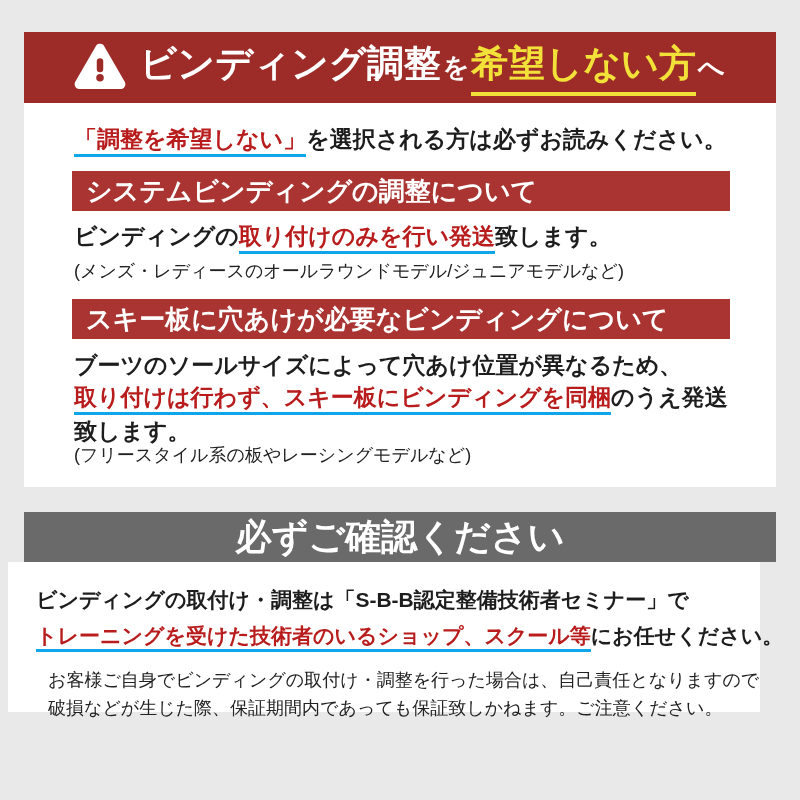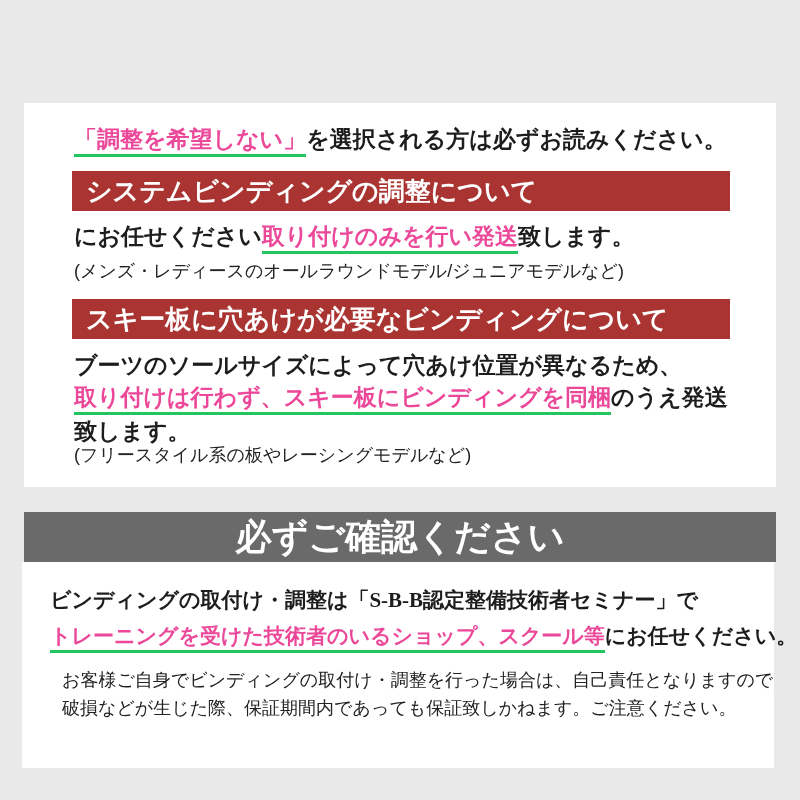--- a/index.html
+++ b/index.html
@@ -27,21 +27,21 @@
     border-bottom:4px solid #f2e138;padding-bottom:3px;
   }
   
   .box1{
     position:absolute;left:24px;top:103px;width:752px;height:384px;
     background:#ffffff;
   }
   .box1 > div{position:absolute;white-space:nowrap;}
   .intro{left:50px;top:21px;font-size:23px;font-weight:bold;color:#1d1d1d;}
   .em-red{
-    color:#ec4899;border-bottom:3px solid #22c55e;padding-bottom:2px;
+    color:#b91c1c;border-bottom:3px solid #0ea5e9;padding-bottom:2px;
   }
   .shead{
     left:48px;width:658px;height:40px;background:#a93431;
     color:#ffffff;font-size:26px;font-weight:bold;
     display:flex;align-items:center;padding-left:14px;
     box-sizing:border-box;
   }
   .shead1{top:68px;}
   .shead2{top:196px;}
   .bodyline{font-size:23px;font-weight:bold;color:#1d1d1d;}
@@ -54,49 +54,61 @@
   .note2{left:50px;top:340px;}
   
   .graybar{
     position:absolute;left:24px;top:512px;width:752px;height:50px;
     background:#6a6a6a;color:#ffffff;
     display:flex;align-items:center;justify-content:center;
     font-size:36px;font-weight:bold;
   }
   
   .box2{
-    position:absolute;left:22px;top:562px;width:752px;height:206px;
+    position:absolute;left:8px;top:562px;width:752px;height:150px;
     background:#ffffff;
-    font-family:Liberation Serif, serif;
   }
   .box2 > div{position:absolute;white-space:nowrap;}
   .c-line{font-size:21px;font-weight:bold;color:#1d1d1d;}
   .c1{left:28px;top:24px;}
   .c2{left:28px;top:60px;}
   .c-notes{left:22px;top:104px;font-size:18px;font-weight:normal;color:#222222;line-height:28px;}
   .c-notes .indent{padding-left:18px;}
 </style>
 </head>
 <body>
 
 <div class="canvas">
 
+  <div class="hdr">
+    <svg class="hdr-icon" viewBox="0 0 100 92">
+      <path d="M50 10 L88 76 L12 76 Z" fill="#ffffff" stroke="#ffffff" stroke-width="18" stroke-linejoin="round"></path>
+      <rect x="44" y="28" width="12" height="26" rx="6" fill="#9d2c28"></rect>
+      <circle cx="50" cy="64" r="7" fill="#9d2c28"></circle>
+    </svg>
+    <div class="hdr-title">
+      <span class="t-big">ビンディング調整</span>
+      <span class="t-small">を</span>
+      <span class="t-yellow">希望しない方</span>
+      <span class="t-small">へ</span>
+    </div>
+  </div>
 
   <div class="box1">
 
     <div class="intro">
       <span class="em-red">「調整を希望しない」</span><span>を選択される方は必ずお読みください。</span>
     </div>
 
     <div class="shead shead1">
       <span>システムビンディングの調整について</span>
     </div>
 
     <div class="bodyline body1">
-      <span>にお任せください</span><span class="em-red">取り付けのみを行い発送</span><span>致します。</span>
+      <span>ビンディングの</span><span class="em-red">取り付けのみを行い発送</span><span>致します。</span>
     </div>
 
     <div class="note note1">(メンズ・レディースのオールラウンドモデル/ジュニアモデルなど)</div>
 
     <div class="shead shead2">
       <span>スキー板に穴あけが必要なビンディングについて</span>
     </div>
 
     <div class="bodyline b2l1">ブーツのソールサイズによって穴あけ位置が異なるため、</div>
 

